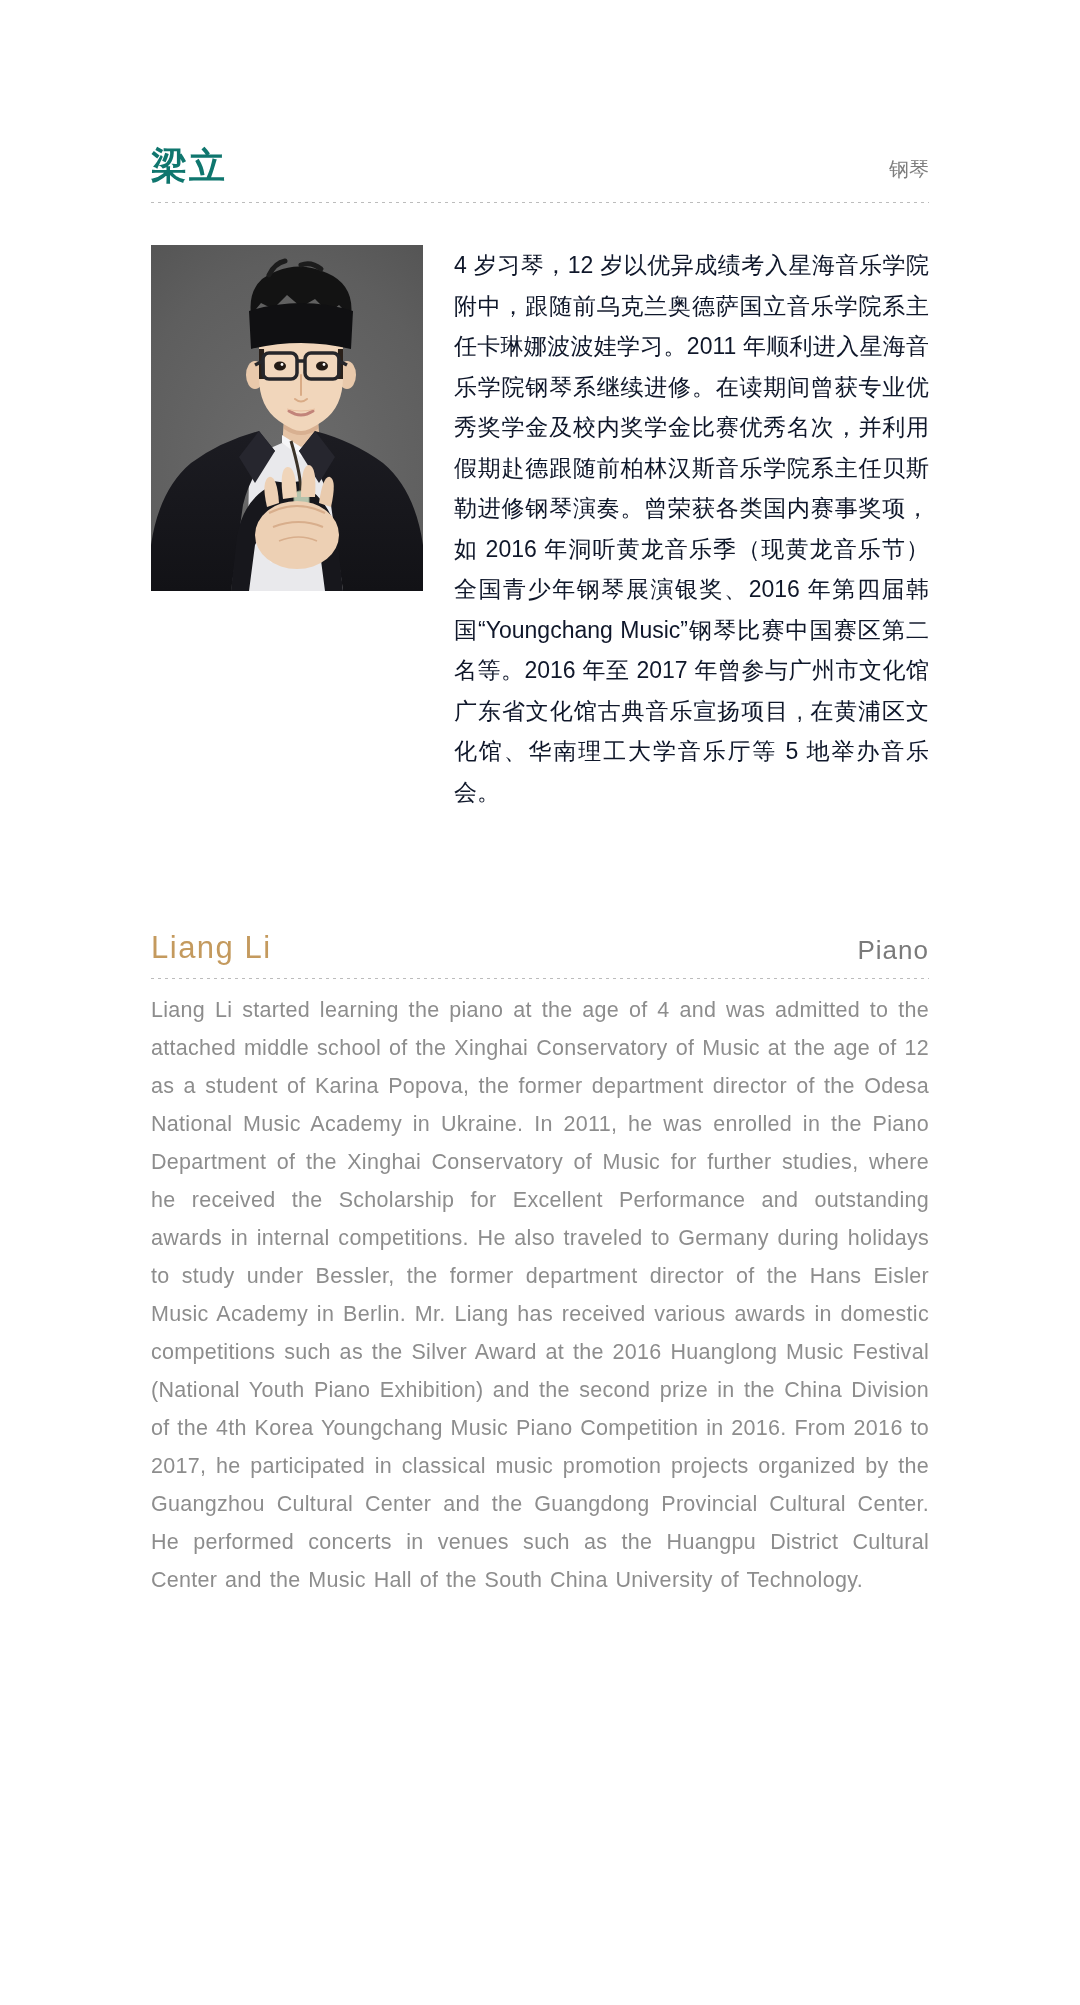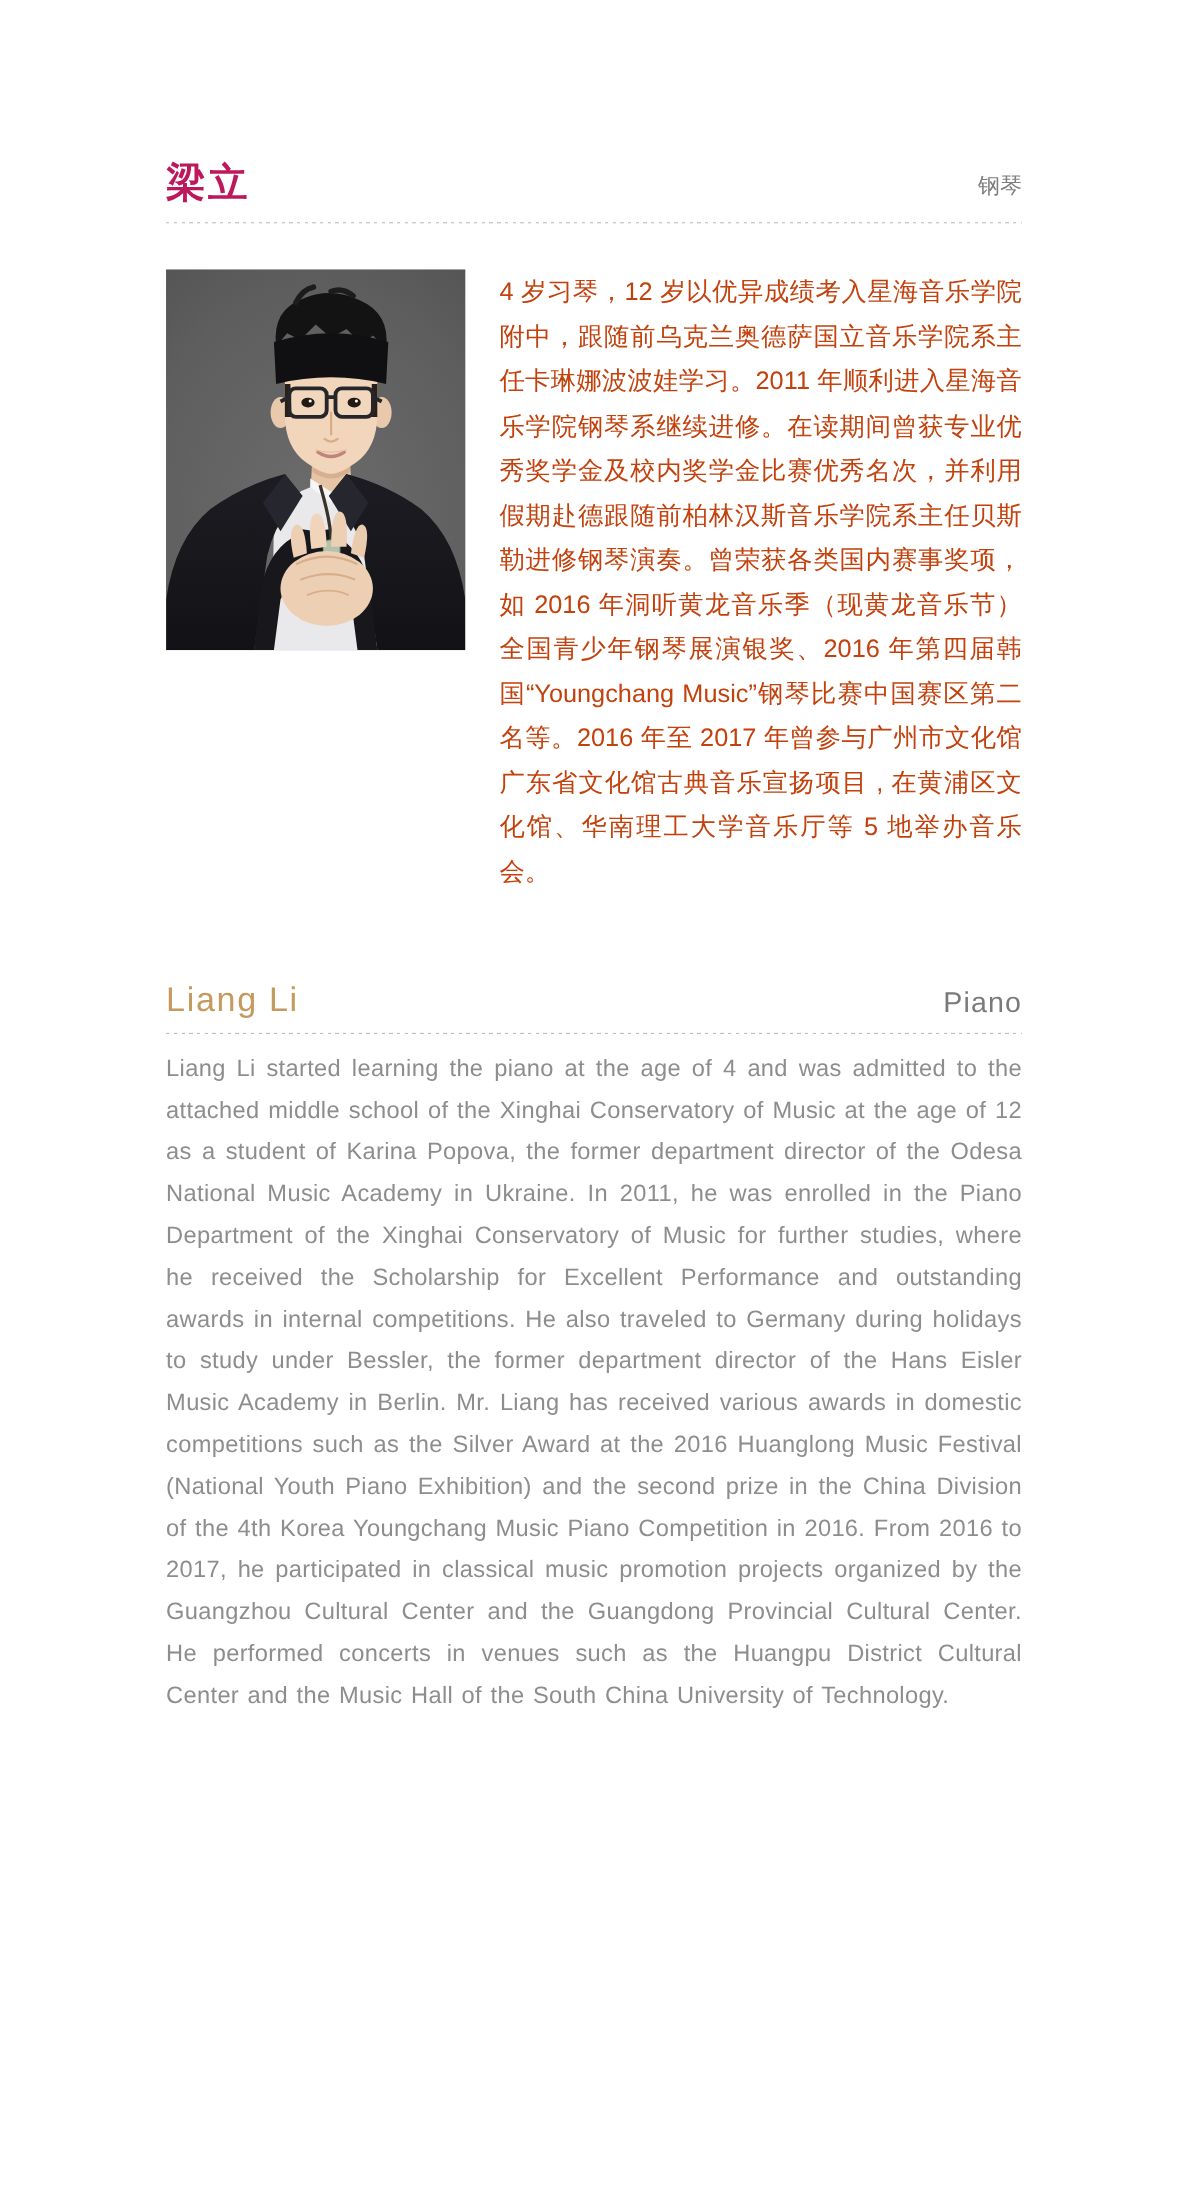--- a/index.html
+++ b/index.html
@@ -14,21 +14,21 @@
 
   .section-header {
     display: flex;
     justify-content: space-between;
     align-items: flex-end;
   }
   .name-cn {
     font-size: 36px;
     line-height: 36px;
     font-weight: bold;
-    color: #be185d;
+    color: #0f766e;
     letter-spacing: 2px;
   }
   .instrument-cn {
     font-size: 20px;
     line-height: 30px;
     color: #7d7d7d;
   }
   .divider {
     margin-top: 17px;
     height: 2px;
@@ -49,26 +49,26 @@
     width: 272px;
     height: 346px;
     overflow: hidden;
     background: #5f5f5f;
   }
   .photo svg { display: block; width: 272px; height: 346px; }
   .bio-text-cn {
     flex: 1;
     font-size: 23px;
     line-height: 40.5px;
-    color: #c2410c;
+    color: #0f172a;
     text-align: justify;
     text-justify: inter-ideograph;
   }
 
-  .section-header.en { margin-top: 80px; }
+  .section-header.en { margin-top: 119px; }
   .name-en {
     font-size: 31px;
     line-height: 34px;
     font-weight: normal;
     color: #c49a5e;
     letter-spacing: 1.5px;
   }
   .instrument-en {
     font-size: 26px;
     line-height: 30px;

